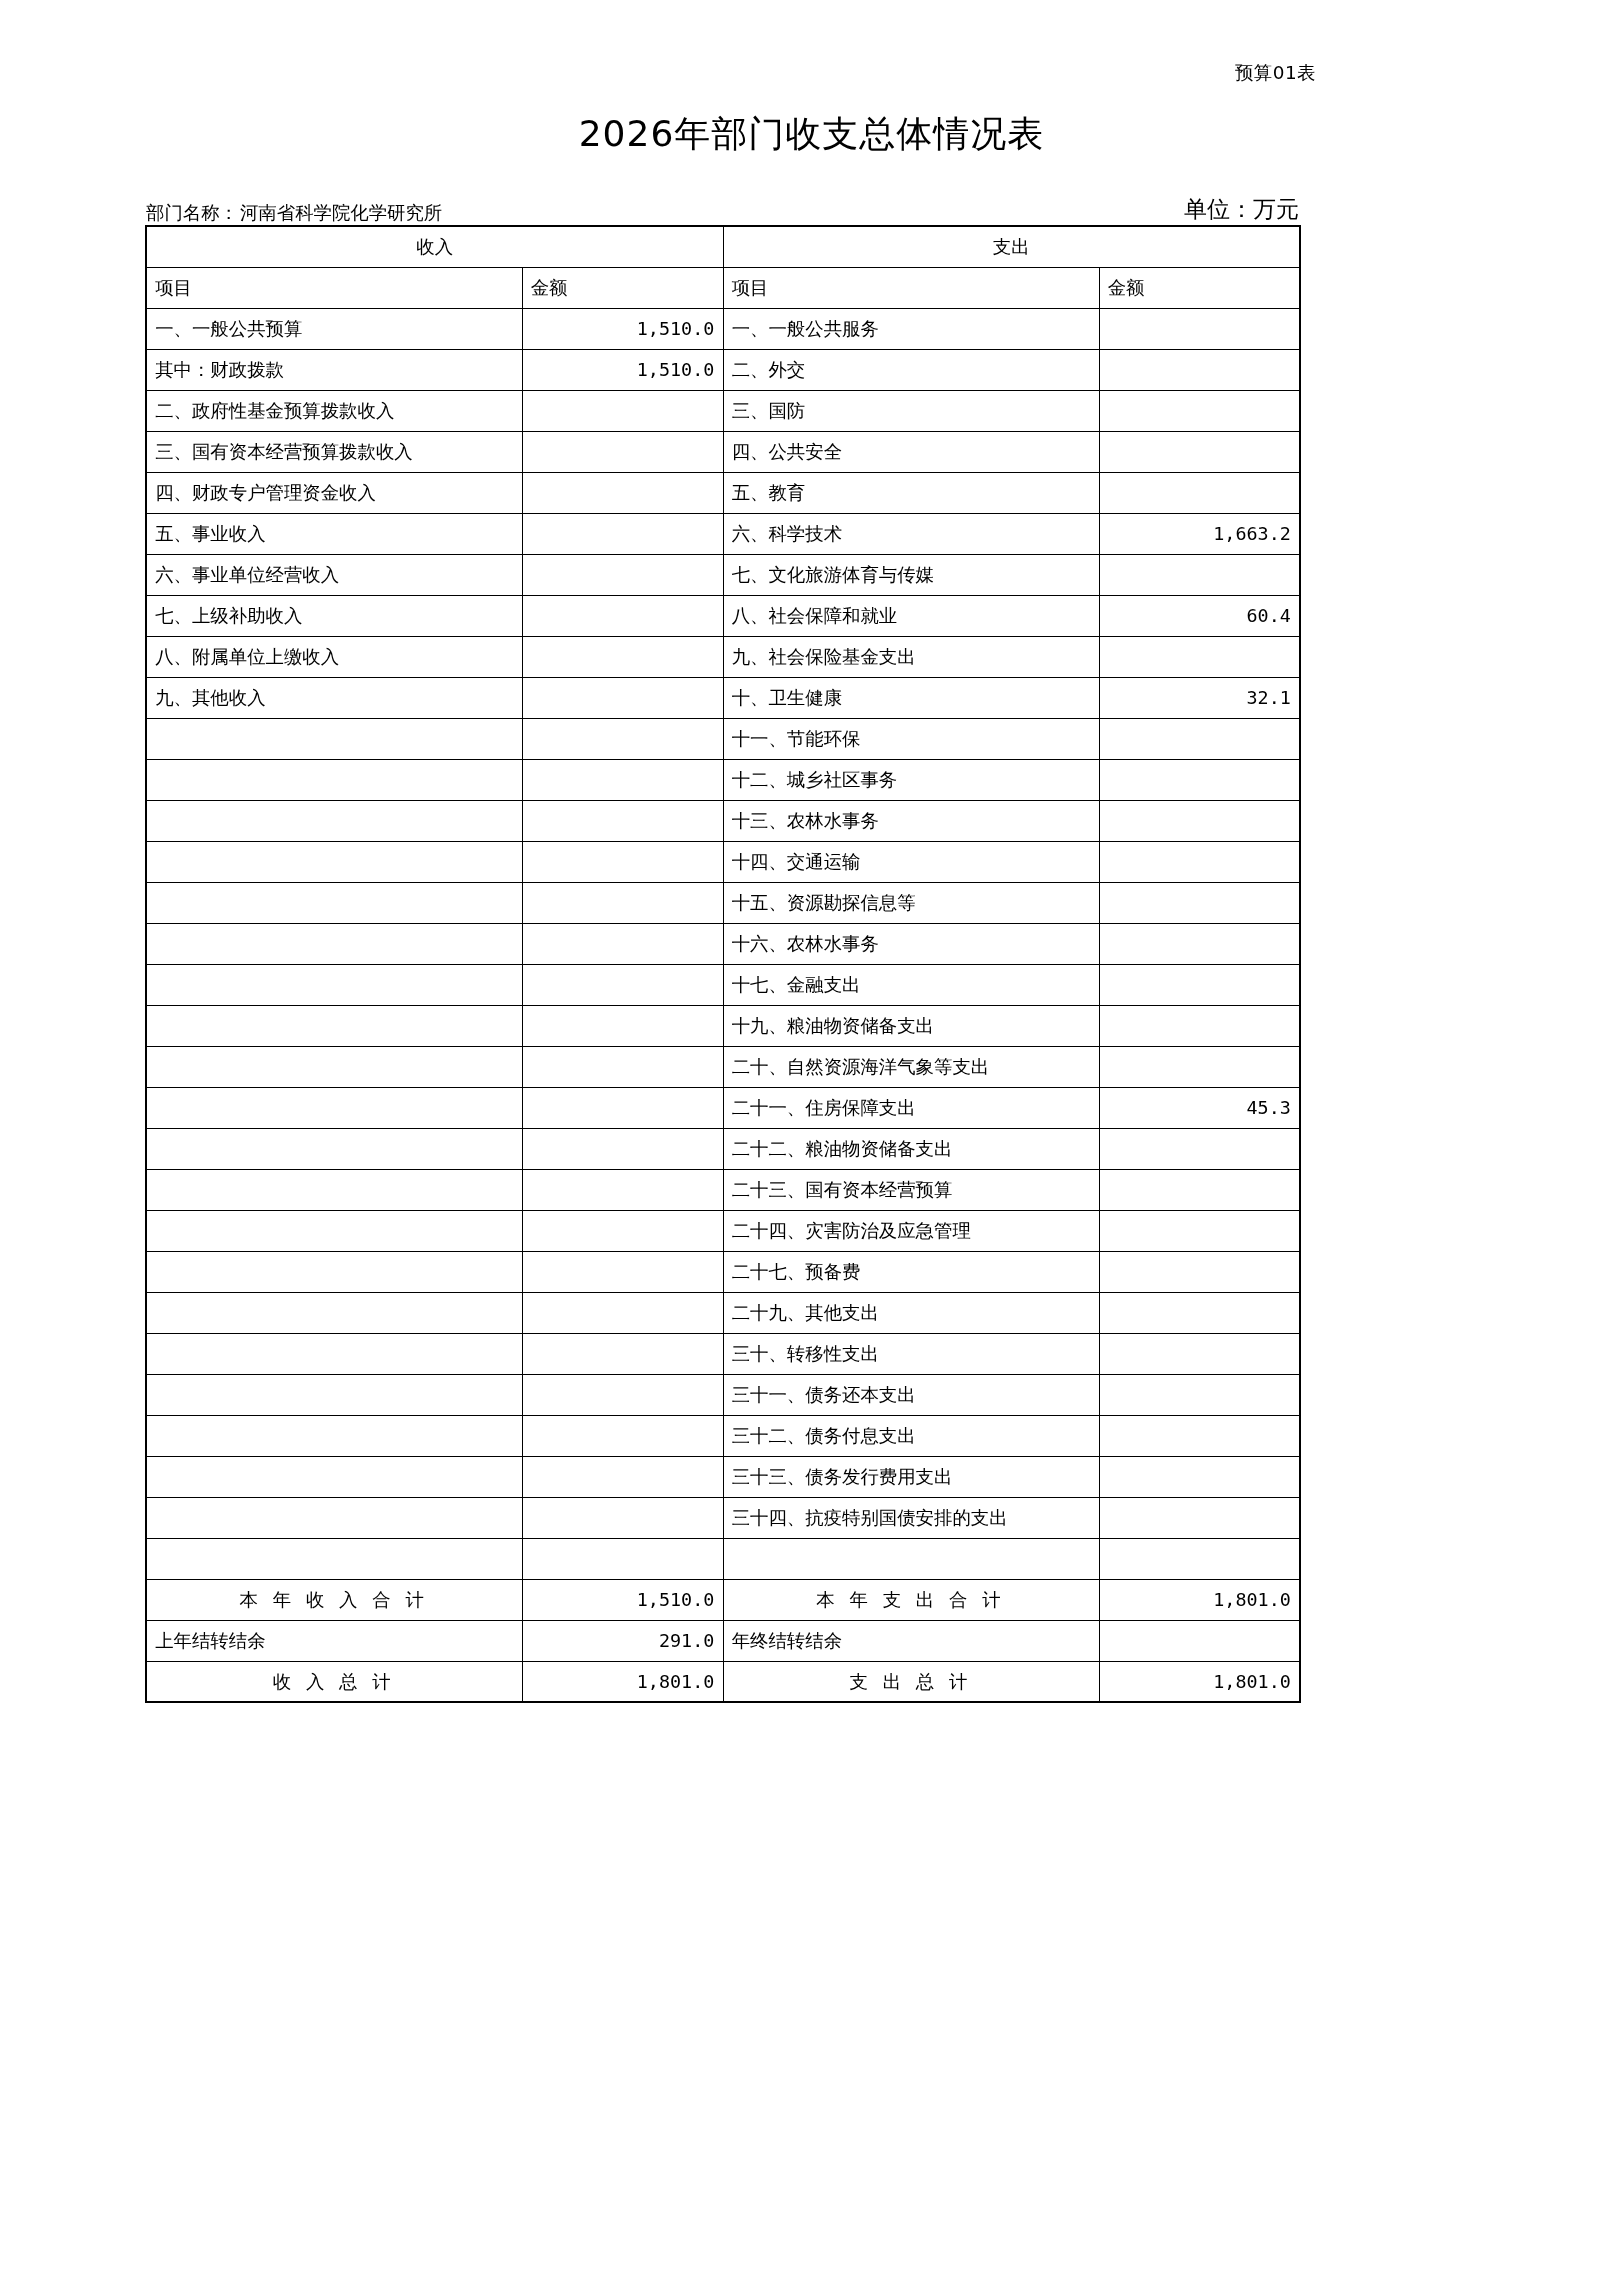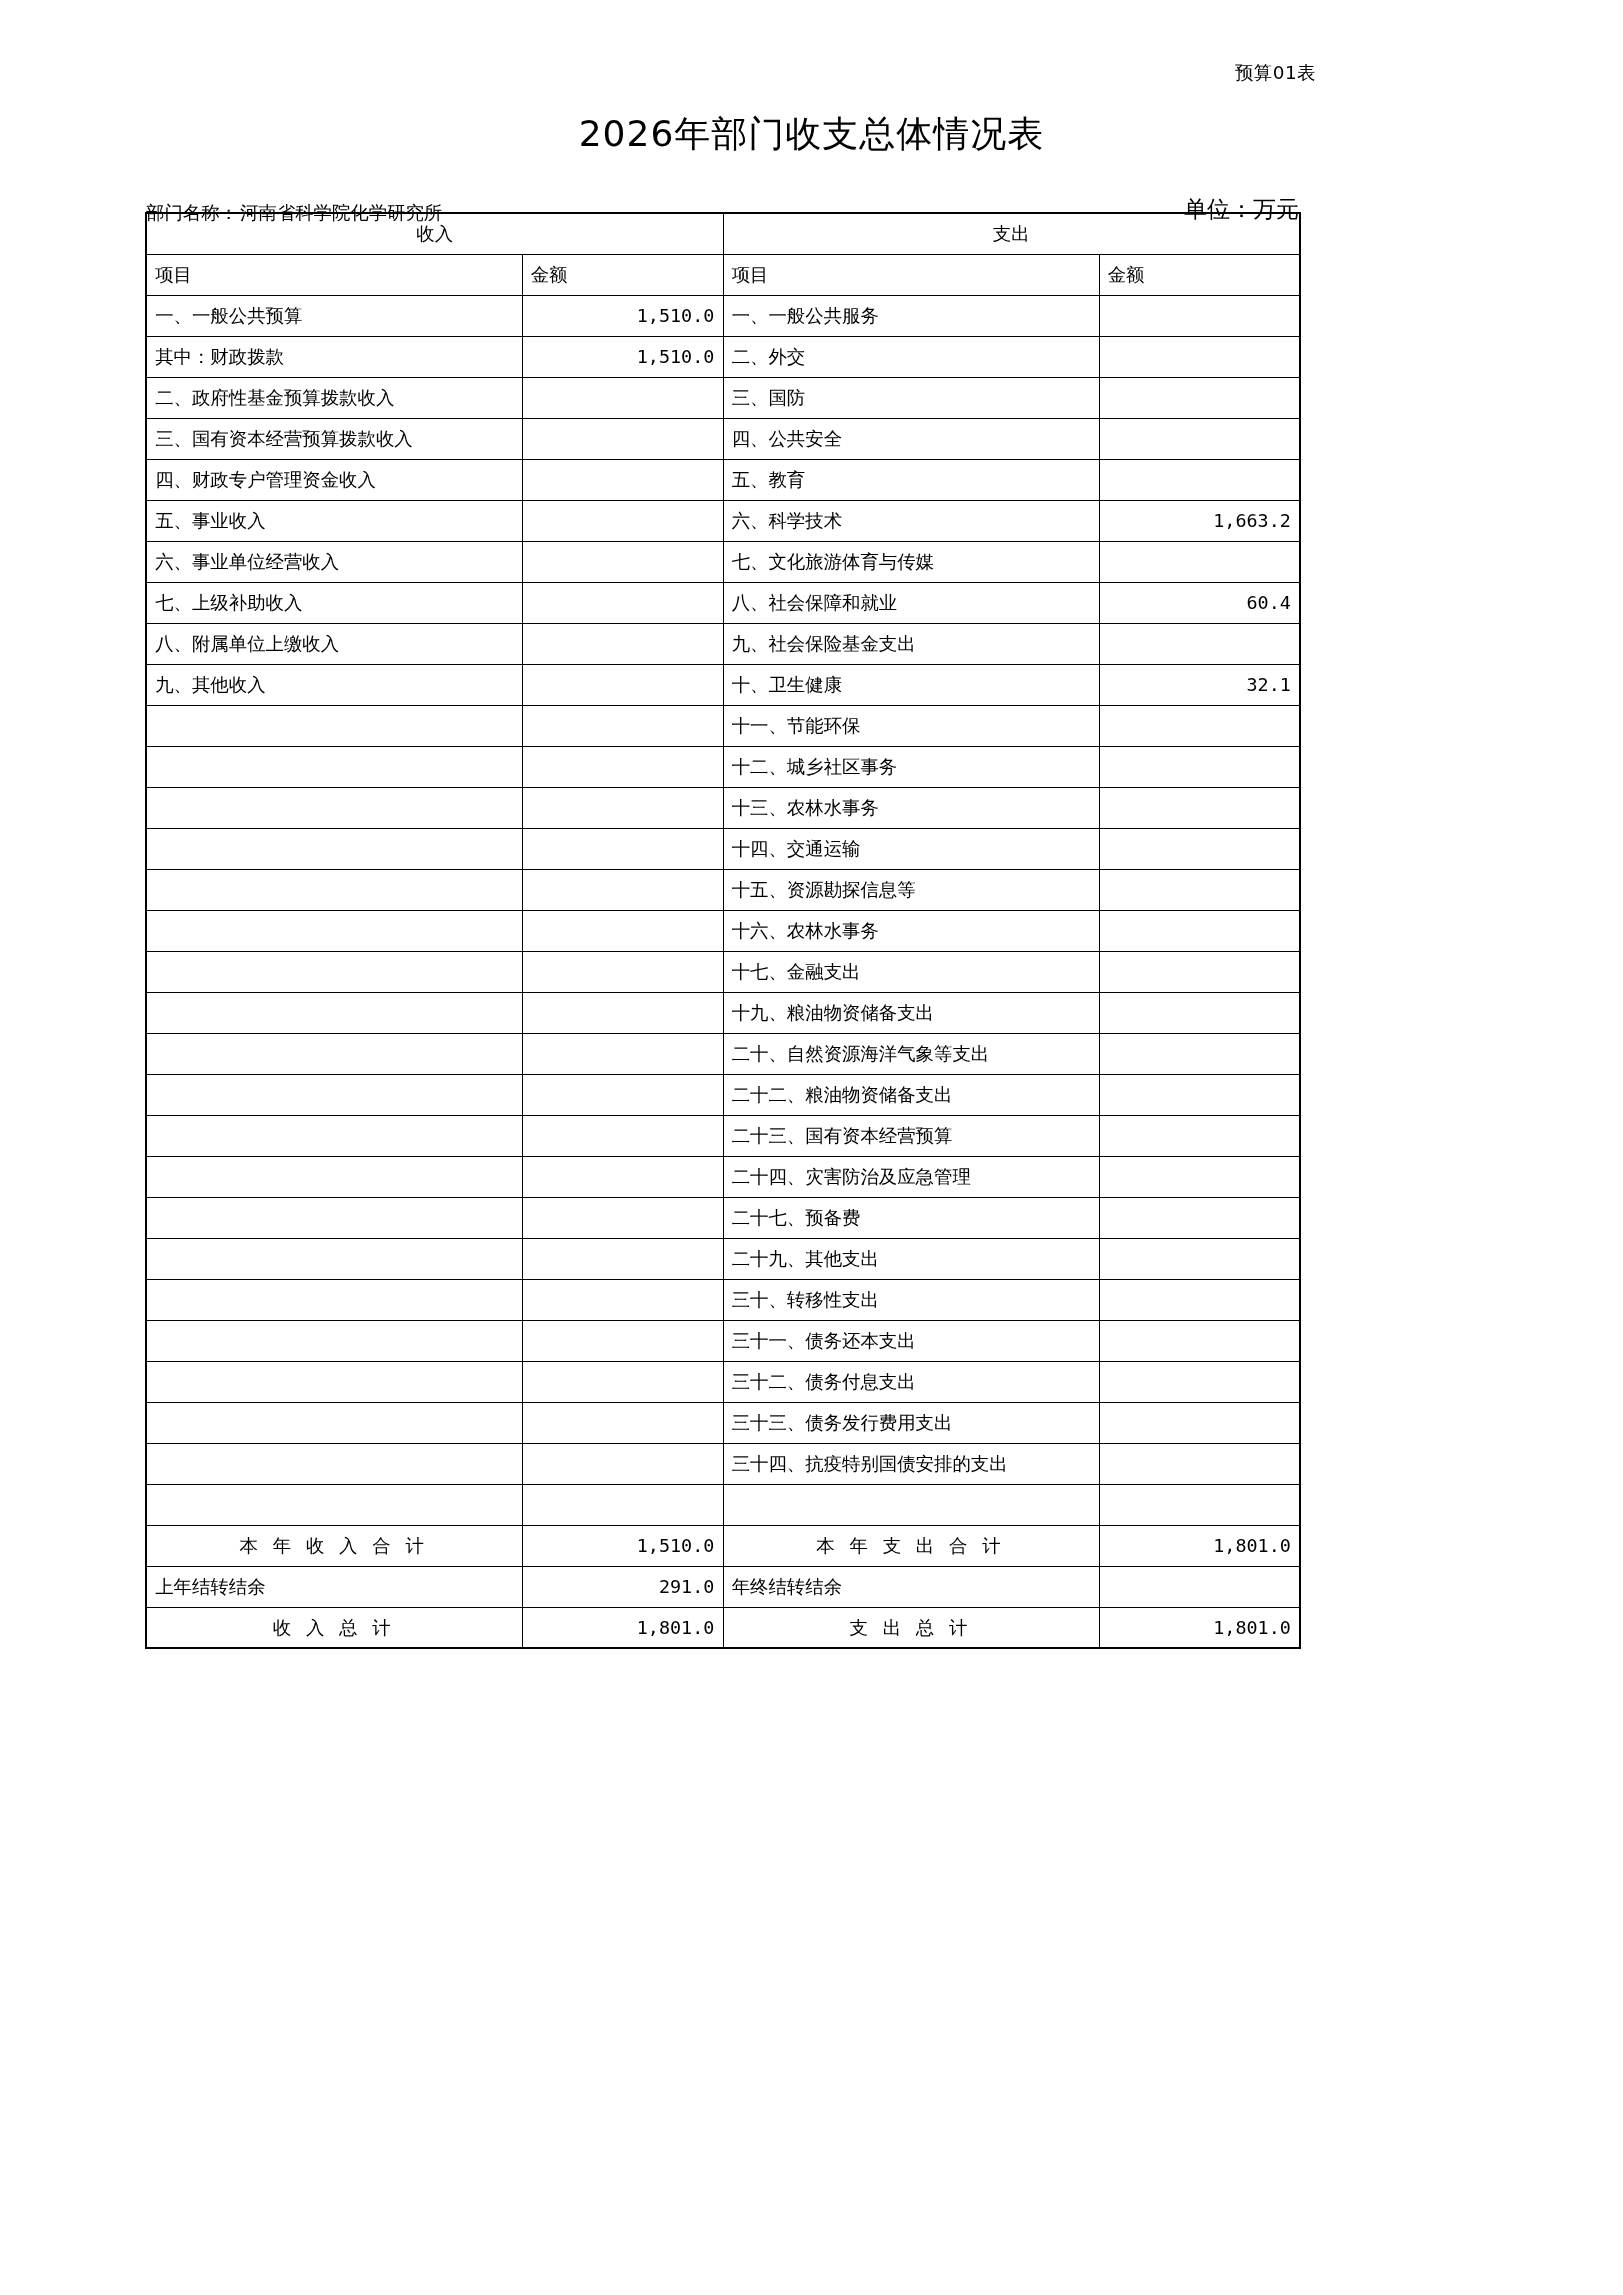--- a/index.html
+++ b/index.html
@@ -60,21 +60,21 @@
   .meta-value {
     font-size: 18.4px;
     padding-left: 2px;
   }
   .meta-right {
     font-size: 23px;
     margin-left: 36px;
   }
   table.budget {
     position: absolute;
-    top: 212px;
+    top: 225px;
     left: 145px;
     border-collapse: collapse;
     width: 1154px;
     table-layout: fixed;
   }
   table.budget td {
     border: 1px solid #000000;
     height: 41px;
     font-size: 18.4px;
     padding: 0 8.2px;
@@ -262,20 +262,26 @@
         </tr>
         <tr>
           <td class="cell-item outer-l"></td>
           <td class="cell-amt"></td>
           <td class="cell-item">二十、自然资源海洋气象等支出</td>
           <td class="cell-amt outer-r"></td>
         </tr>
         <tr>
           <td class="cell-item outer-l"></td>
           <td class="cell-amt"></td>
+          <td class="cell-item">二十一、住房保障支出</td>
+          <td class="cell-amt outer-r">45.3</td>
+        </tr>
+        <tr>
+          <td class="cell-item outer-l"></td>
+          <td class="cell-amt"></td>
           <td class="cell-item">二十二、粮油物资储备支出</td>
           <td class="cell-amt outer-r"></td>
         </tr>
         <tr>
           <td class="cell-item outer-l"></td>
           <td class="cell-amt"></td>
           <td class="cell-item">二十三、国有资本经营预算</td>
           <td class="cell-amt outer-r"></td>
         </tr>
         <tr>

